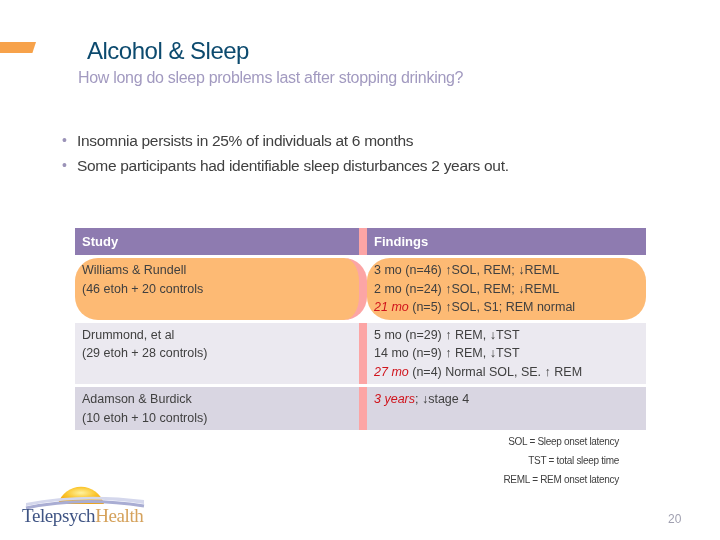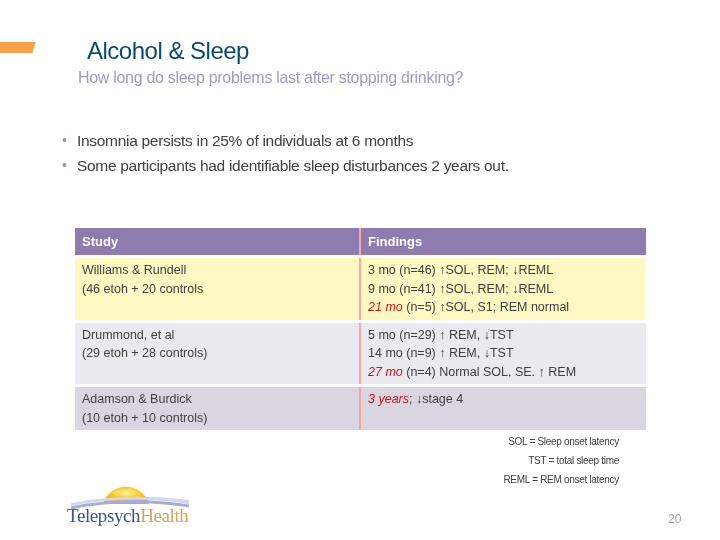--- a/index.html
+++ b/index.html
@@ -8,28 +8,28 @@
   .accent-bar { position:absolute; left:0; top:42px; width:36px; height:11px; background:#f7a24a;
                 clip-path: polygon(0 0, 100% 0, 90% 100%, 0 100%); }
   .title { position:absolute; left:87px; top:37px; font-size:24px; color:#0c4a6e; letter-spacing:-0.5px; }
   .subtitle { position:absolute; left:78px; top:69px; font-size:16px; color:#a29ac0; letter-spacing:-0.3px; }
   .bullets { position:absolute; left:60px; top:128px; margin:0; padding:0; list-style:none; }
   .bullets li { font-size:15.5px; color:#404040; line-height:25px; letter-spacing:-0.3px; position:relative; padding-left:17px; }
   .bullets li .dot { position:absolute; left:2px; top:0; color:#9b93b8; font-size:14px; }
   table.study { position:absolute; left:75px; top:225px; width:571px; border-collapse:separate; border-spacing:0 3px; }
   table.study th { background:#8e7bb0; color:#ffffff; font-weight:bold; text-align:left; font-size:13px; padding:5px 7px; height:17px; }
   table.study td { font-size:12.5px; color:#404040; padding:3px 7px; vertical-align:top; line-height:18.5px; }
-  table.study tr.r0 td { background:#fef9c3; height:52px; }
+  table.study tr.r0 td { background:#fdba74; height:52px;border-radius:23px; }
   table.study tr.r1 td { background:#ebe9f0; height:52px; }
   table.study tr.r2 td { background:#d9d6e2; height:35px; }
-  table.study th.c0, table.study td.c0 { width:270px; border-right:2px solid #fca5a5; }
+  table.study th.c0, table.study td.c0 { width:270px; border-right:8px solid #fca5a5; }
   .red { color:#d0141c;font-style:italic; }
   .defs { position:absolute; right:101px; top:432px; text-align:right; font-size:10px; color:#404040; line-height:19px; letter-spacing:-0.3px; }
   .page-num { position:absolute; left:668px; top:512px; font-size:12px; color:#a0a0b0; }
-  .logo { position:absolute; left:22px; top:470px; width:130px; height:62px;margin-left:45px; }
+  .logo { position:absolute; left:22px; top:470px; width:130px; height:62px; }
   .logo-text { position:absolute; left:0; top:35px; font-family:"Liberation Serif", serif; font-size:19px; letter-spacing:-0.4px; }
   .logo-text .t1 { color:#3f5484; }
   .logo-text .t2 { color:#d5a25c; }
 </style>
 </head>
 <body>
 
 <div class="accent-bar"></div>
 <div class="title">Alcohol &amp; Sleep</div>
 <div class="subtitle">How long do sleep problems last after stopping drinking?</div>
@@ -47,21 +47,21 @@
     </tr>
   </thead>
   <tbody>
     <tr class="r0">
       <td class="c0">
         <div>Williams &amp; Rundell</div>
         <div>(46 etoh + 20 controls</div>
       </td>
       <td>
         <div><span class="red"></span><span>3 mo (n=46) ↑SOL, REM; ↓REML</span></div>
-        <div><span class="red"></span><span>9 mo (n=41) ↑SOL, REM; ↓REML</span></div>
+        <div><span class="red"></span><span>2 mo (n=24) ↑SOL, REM; ↓REML</span></div>
         <div><span class="red">21 mo</span><span> (n=5) ↑SOL, S1; REM normal</span></div>
       </td>
     </tr>
     <tr class="r1">
       <td class="c0">
         <div>Drummond, et al</div>
         <div>(29 etoh + 28 controls)</div>
       </td>
       <td>
         <div><span class="red"></span><span>5 mo (n=29) ↑ REM, ↓TST</span></div>

